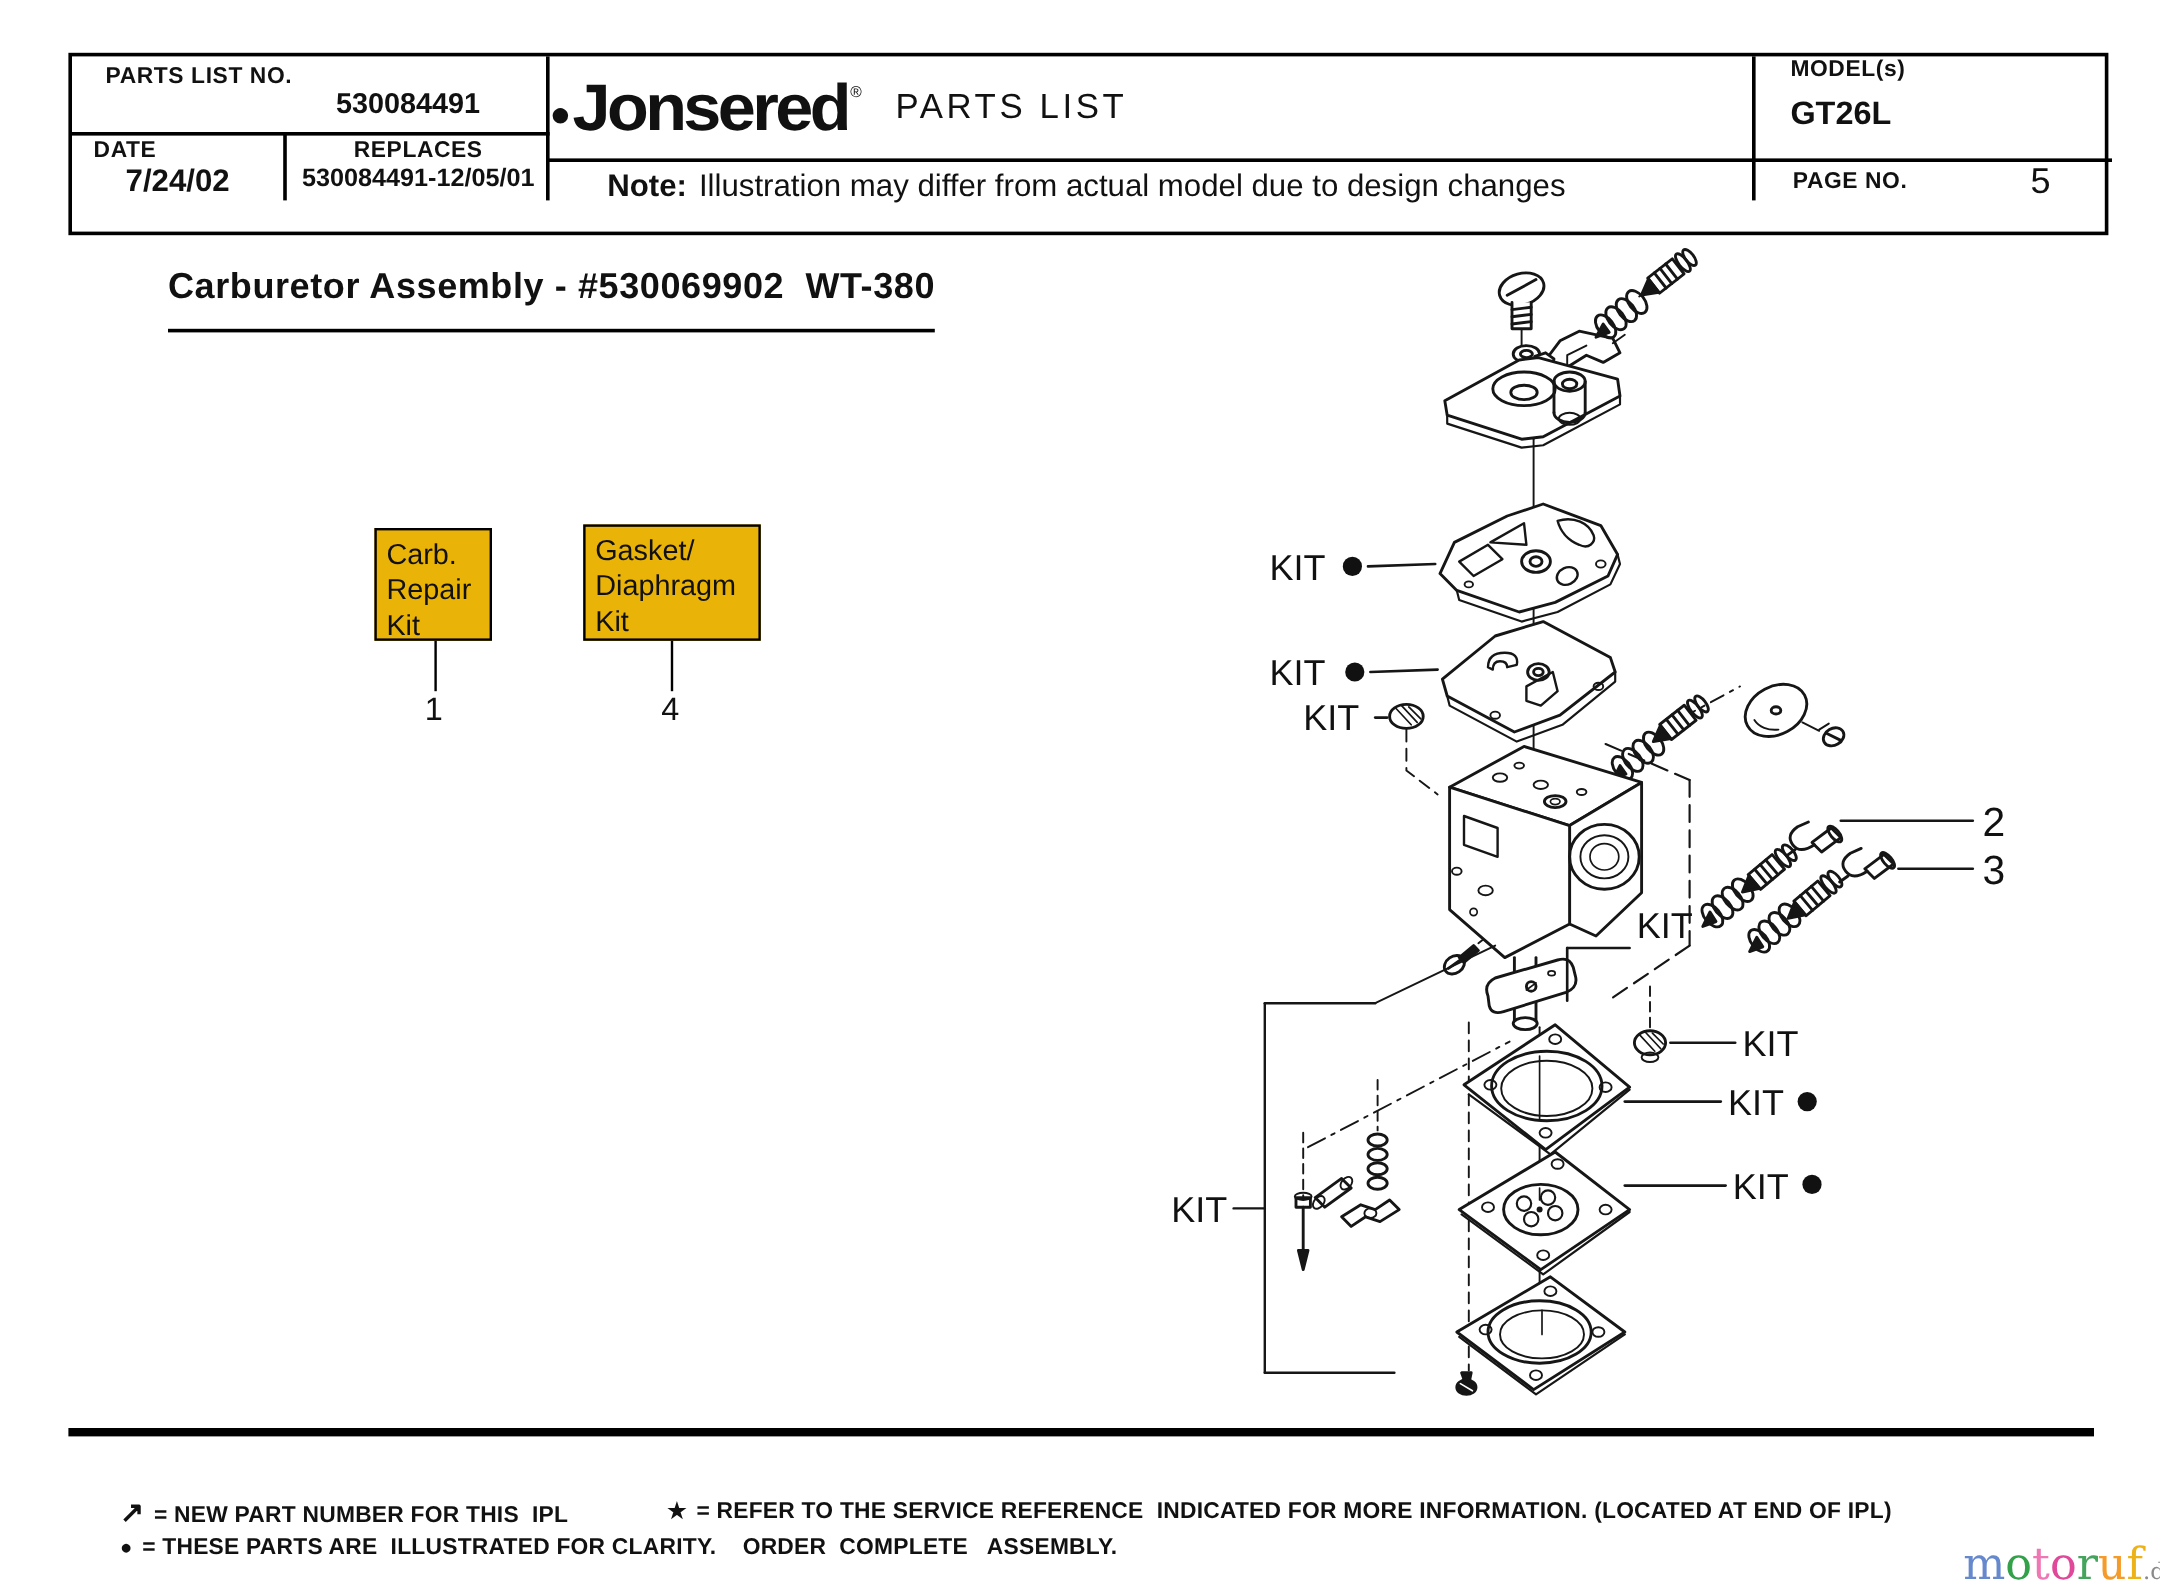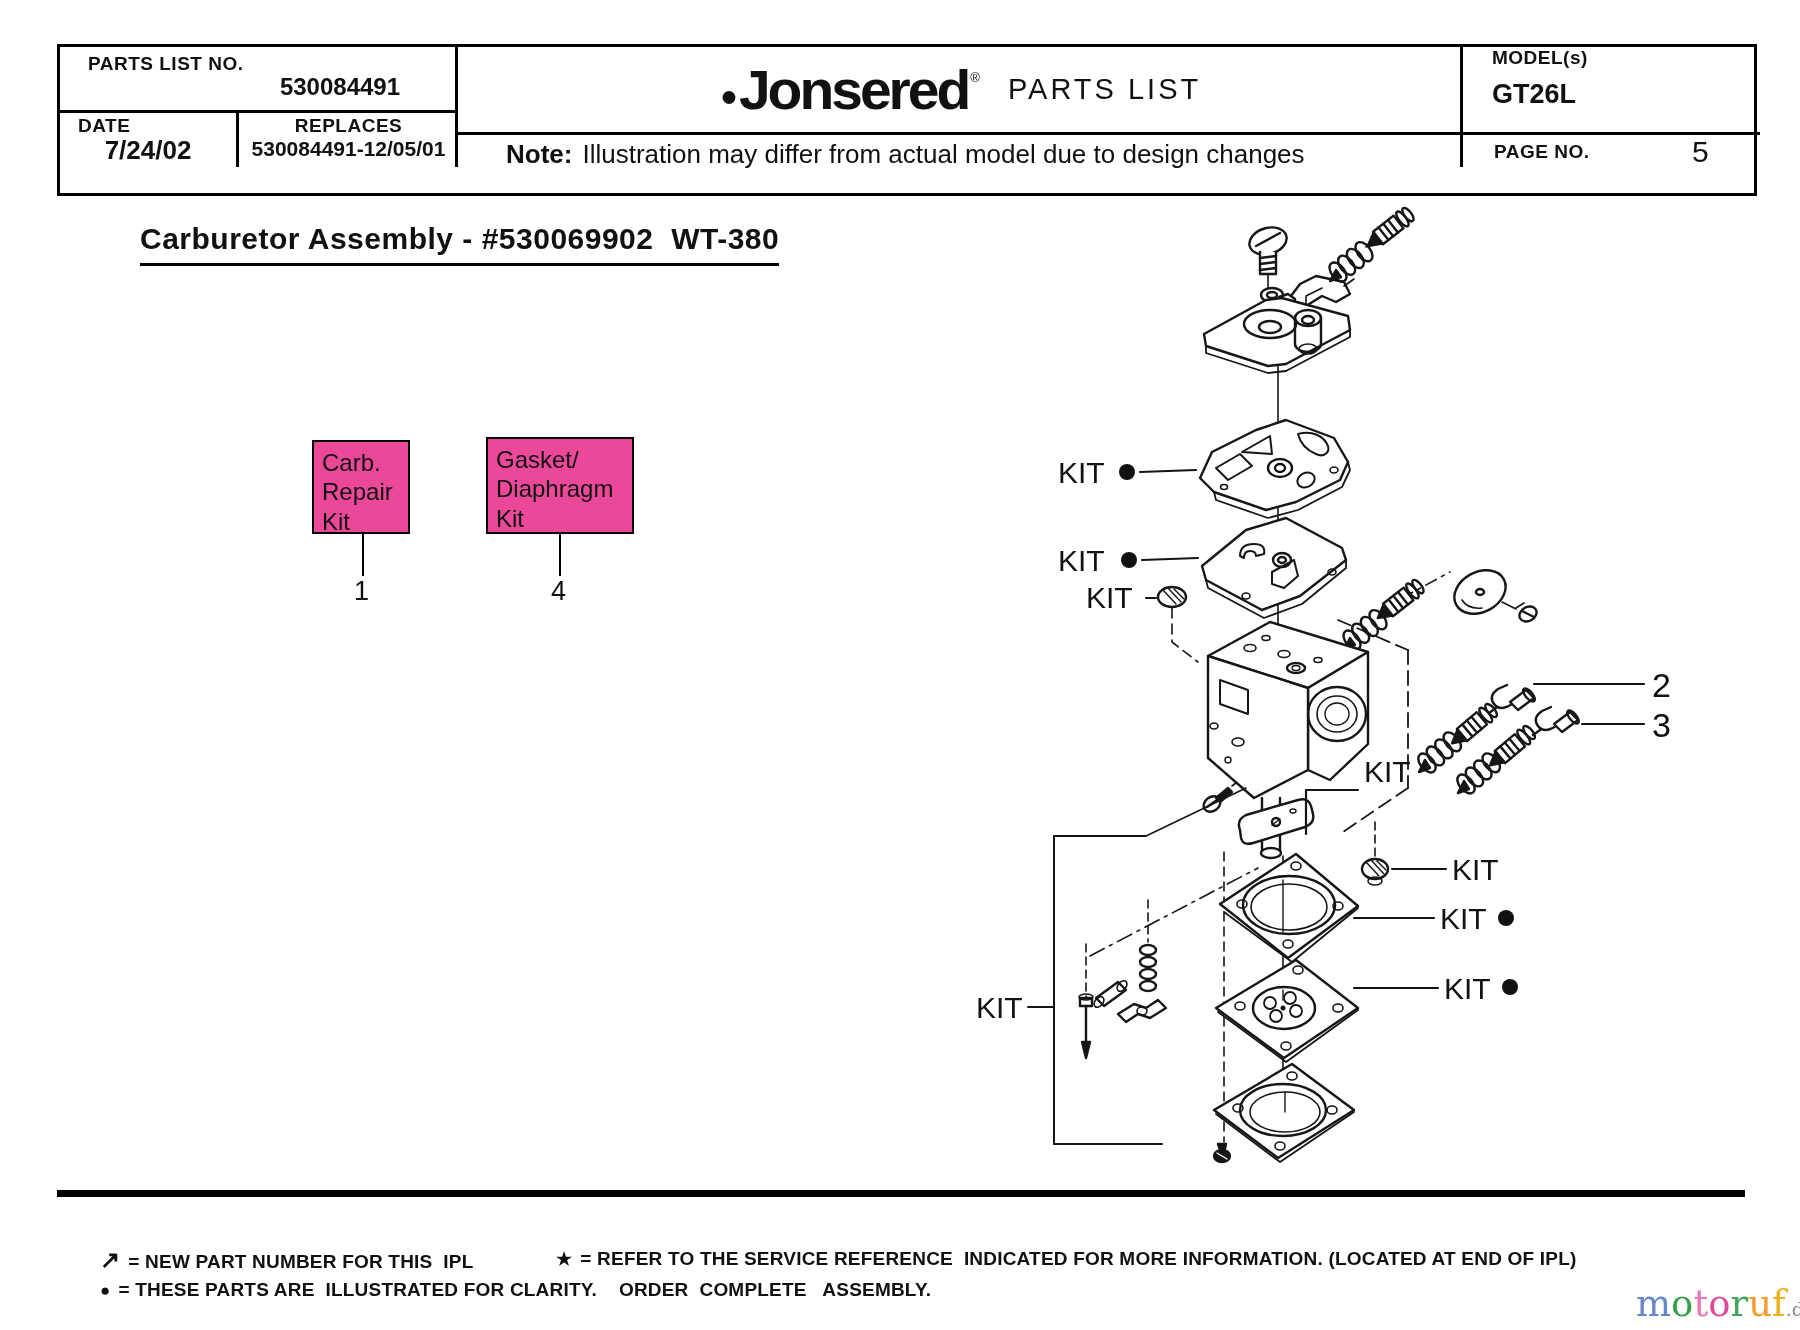--- a/index.html
+++ b/index.html
@@ -5,32 +5,32 @@
   html,body{margin:0;padding:0;}
   body{
     width:1800px;height:1330px;position:relative;background:#ffffff;
     font-family:"Liberation Sans", sans-serif;color:#111;overflow:hidden;
   }
   
   .hdr{position:absolute;left:57px;top:44px;width:1700px;height:152px;border:3px solid #000;box-sizing:border-box;}
   .hdr .vline,.hdr .hline{position:absolute;background:#000;}
   .cell-label{position:absolute;font-weight:bold;font-size:19px;letter-spacing:.5px;}
   .cell-value{position:absolute;font-weight:bold;}
-  .logo-row{position:absolute;left:398px;top:0;width:1005px;height:85px;display:flex;align-items:center;justify-content:center;gap:30px;}
+  .logo-row{position:absolute;left:398px;top:0;width:1005px;height:85px;display:flex;align-items:center;gap:30px;}
   .brand-wrap{display:flex;align-items:baseline;}
   .brand-dot{font-size:30px;line-height:0;position:relative;top:-4px;margin-right:1px;}
   .brand{font-size:57px;font-weight:900;letter-spacing:-3px;transform:scaleY(.96);}
   .brand-mark{font-size:13px;position:relative;top:-28px;left:2px;}
   .parts-list-title{font-size:29px;font-weight:400;letter-spacing:3px;}
   .note-row{position:absolute;left:398px;top:88px;width:1005px;height:38px;display:flex;align-items:center;font-size:26px;}
   .note-row b{margin:0 10px 0 48px;text-align:center;}
   
-  .page-title{position:absolute;left:140px;top:222px;font-size:30px;font-weight:bold;border-bottom:3px solid #000;padding-bottom:7px;letter-spacing:.5px;white-space:pre;}
+  .page-title{position:absolute;left:140px;top:222px;font-size:30px;font-weight:bold;border-bottom:3px solid #000;padding-bottom:18px;letter-spacing:.5px;white-space:pre;}
   
-  .kit-box{position:absolute;border:2px solid #000;font-size:24px;line-height:1.22;padding:6px 8px;white-space:pre-line;box-sizing:border-box;background:#ec4899;}
+  .kit-box{position:absolute;border:2px solid #000;font-size:24px;line-height:1.22;padding:6px 8px;white-space:pre-line;box-sizing:border-box;background:#eab308;}
   .kit-box-line{position:absolute;width:2px;background:#000;height:42px;}
   .kit-box-num{position:absolute;font-size:27px;}
   
   .bottom-rule{position:absolute;left:57px;top:1190px;width:1688px;height:7px;background:#000;}
   .legend{position:absolute;font-size:19px;font-weight:bold;letter-spacing:.2px;white-space:pre;display:flex;align-items:baseline;}
   .legend .sym{margin-right:8px;font-weight:bold;}
   .legend .sym-arrow{font-size:24px;}
   .legend .sym-star{font-size:18px;}
   .legend .sym-dot{font-size:17px;}
   

